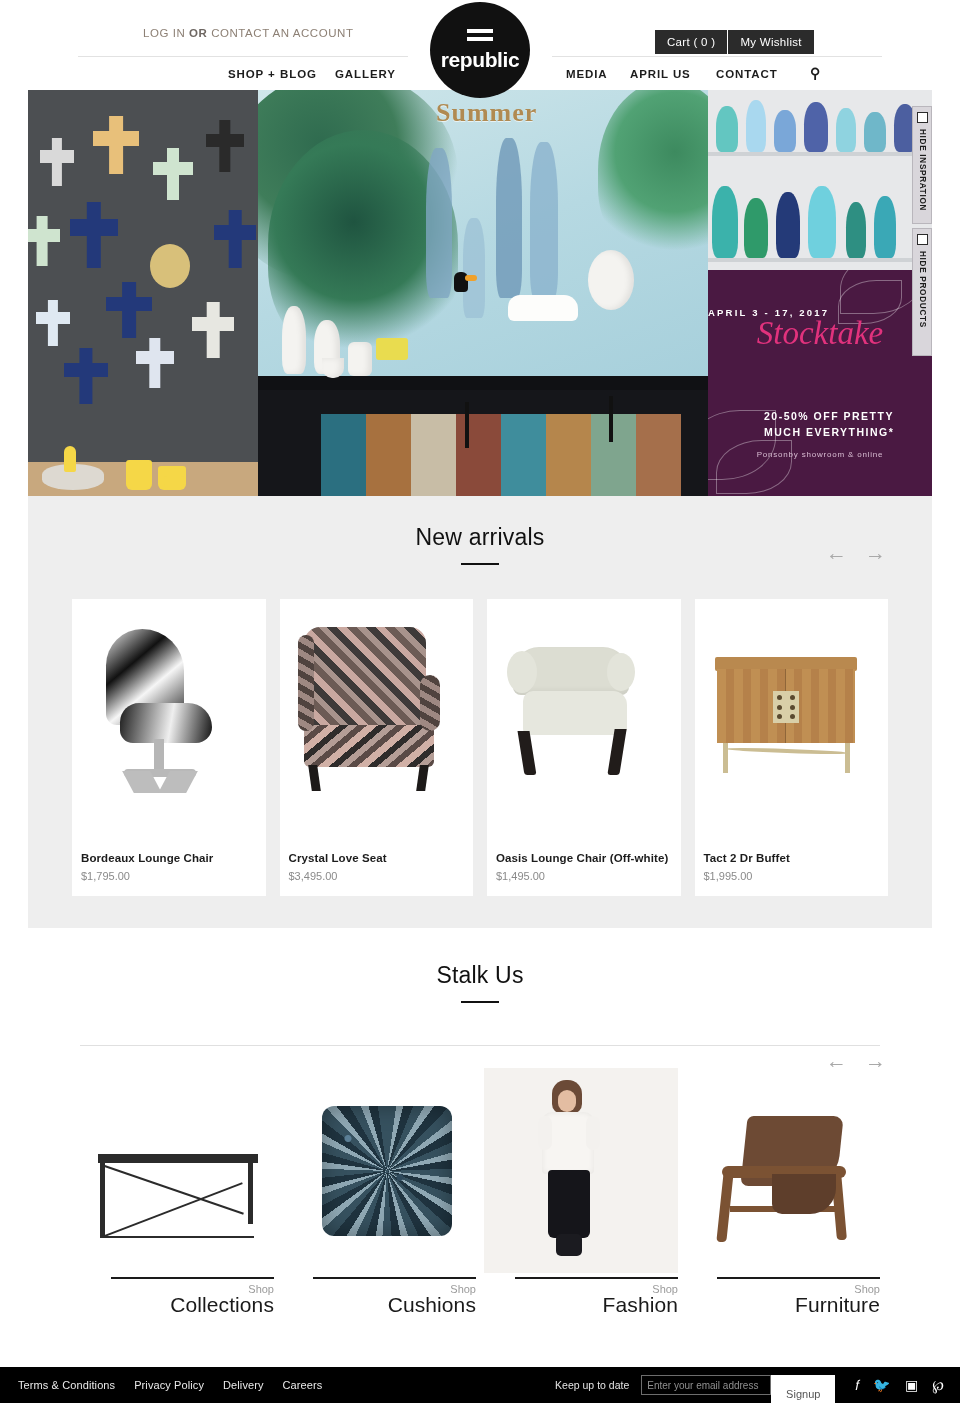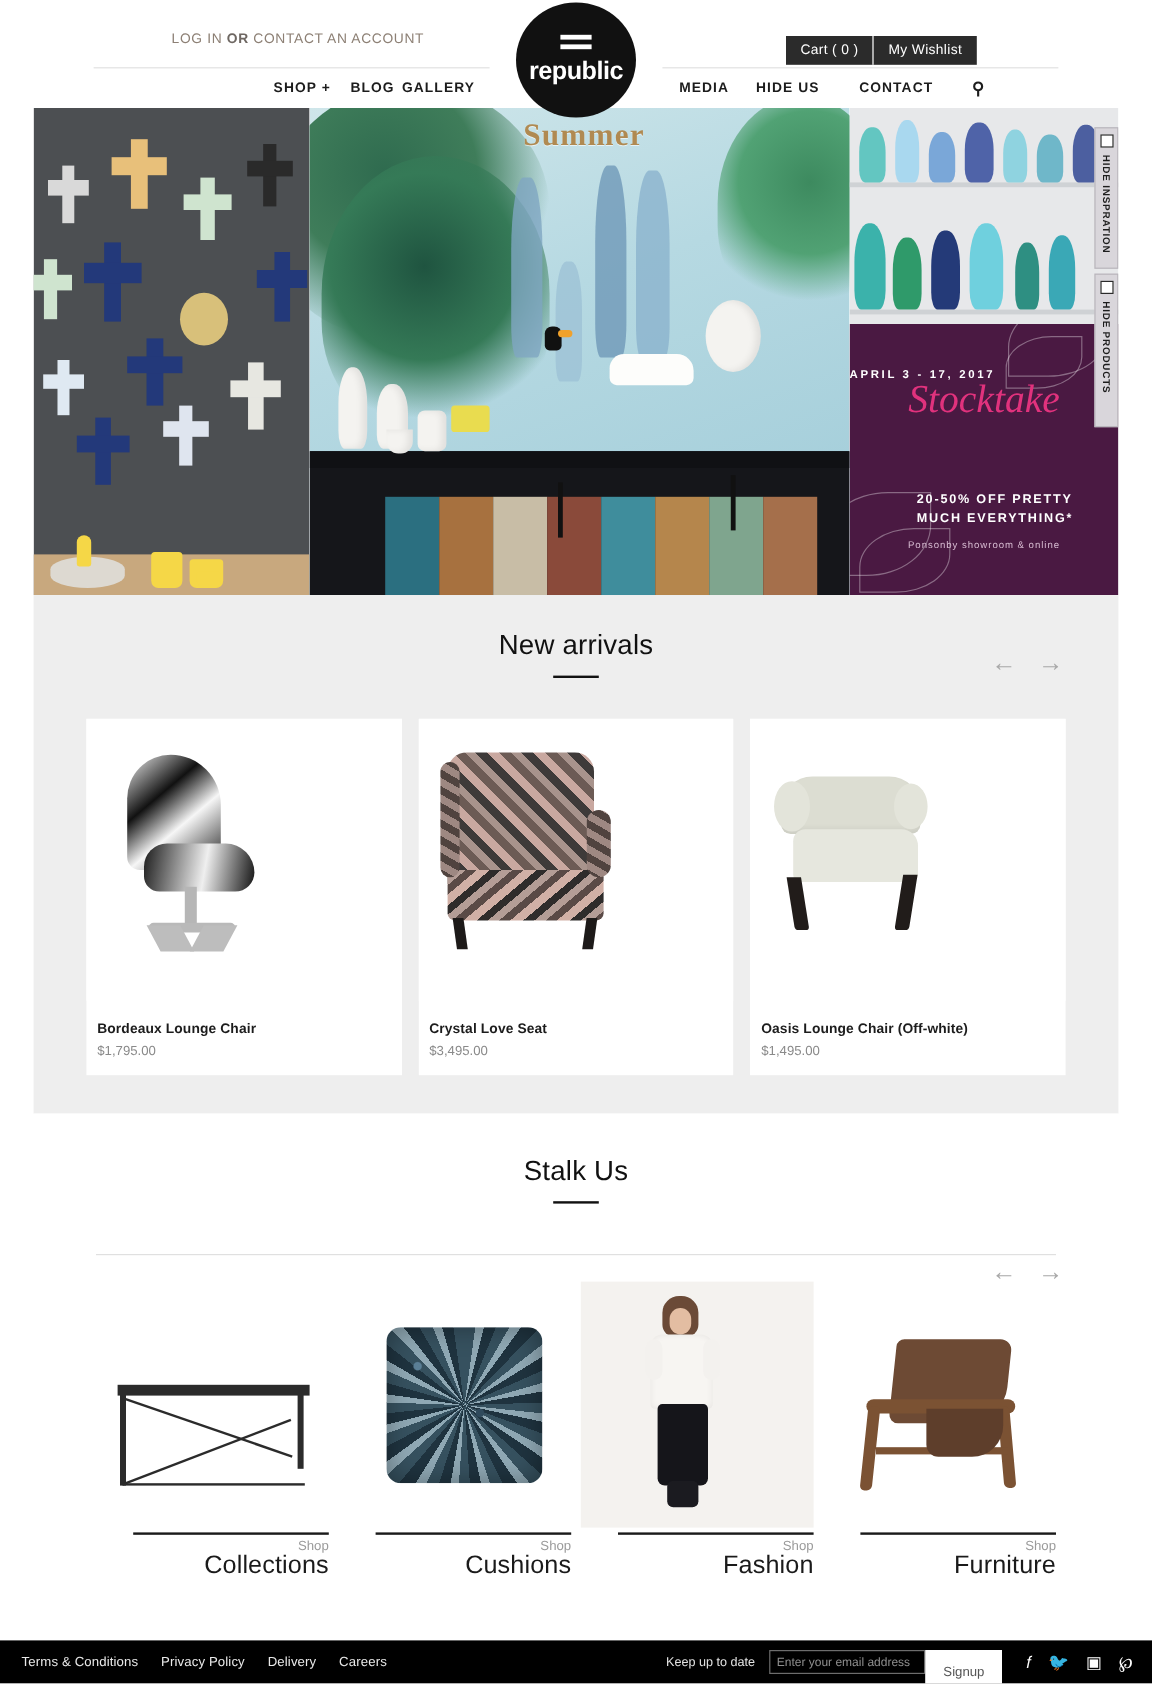--- a/index.html
+++ b/index.html
@@ -195,24 +195,24 @@
     <div class="logo">
       <div class="eq">
           <i></i>
           <i></i>
         </div>
       <div class="word">republic</div>
     </div>
 
     <div class="nav">
       <a class="navitem" style="left:228px;" href="#">SHOP +</a>
-      <a class="navitem" style="left:292px;" href="#">BLOG</a>
+      <a class="navitem" style="left:280px;" href="#">BLOG</a>
       <a class="navitem" style="left:335px;" href="#">GALLERY</a>
       <a class="navitem" style="left:566px;" href="#">MEDIA</a>
-      <a class="navitem" style="left:630px;" href="#">HIDE US</a>
+      <a class="navitem" style="left:630px;" href="#">APRIL US</a>
       <a class="navitem" style="left:716px;" href="#">CONTACT</a>
       <span class="navitem" style="left:810px;top:-3px;font-size:14px;">⚲</span>
     </div>
   </div>
 
   <div class="hero">
 
     <div class="hero-cell h1c">
       <div class="crosswall">
         <div class="cross" style="left:12px;top:48px;width:34px;height:48px;">
@@ -396,20 +396,39 @@
           <div style="position:absolute;left:20px;top:52px;width:30px;height:42px;background:#e3e4da;border-radius:50%;"></div>
           <div style="position:absolute;left:120px;top:54px;width:28px;height:38px;background:#e3e4da;border-radius:50%;"></div>
           <div style="position:absolute;left:36px;top:92px;width:104px;height:44px;background:#e6e7de;border-radius:10px 14px 6px 6px;"></div>
           <div style="position:absolute;left:34px;top:132px;width:12px;height:44px;background:#211c1a;transform:skewX(9deg);border-radius:0 0 3px 3px;"></div>
           <div style="position:absolute;left:124px;top:130px;width:12px;height:46px;background:#211c1a;transform:skewX(-9deg);border-radius:0 0 3px 3px;"></div>
         </div>
         <div class="prodname">Oasis Lounge Chair (Off-white)</div>
         <div class="prodprice">$1,495.00</div>
       </div>
 
+      <div class="prodcard">
+        <div class="prodimg">
+          <div style="position:absolute;left:20px;top:58px;width:142px;height:14px;background:#b9894f;border-radius:2px;"></div>
+          <div style="position:absolute;left:22px;top:70px;width:138px;height:74px;background:repeating-linear-gradient(90deg,#c08f53 0 9px,#b5814a 9px 17px);"></div>
+          <div style="position:absolute;left:90px;top:70px;width:1.5px;height:74px;background:#8f6639;"></div>
+          <div style="position:absolute;left:78px;top:92px;width:26px;height:32px;background:#d9cfa8;"></div>
+          <div style="position:absolute;left:82px;top:96px;width:5px;height:5px;background:#5a4a2f;border-radius:50%;"></div>
+          <div style="position:absolute;left:95px;top:96px;width:5px;height:5px;background:#5a4a2f;border-radius:50%;"></div>
+          <div style="position:absolute;left:82px;top:106px;width:5px;height:5px;background:#5a4a2f;border-radius:50%;"></div>
+          <div style="position:absolute;left:95px;top:106px;width:5px;height:5px;background:#5a4a2f;border-radius:50%;"></div>
+          <div style="position:absolute;left:82px;top:115px;width:5px;height:5px;background:#5a4a2f;border-radius:50%;"></div>
+          <div style="position:absolute;left:95px;top:115px;width:5px;height:5px;background:#5a4a2f;border-radius:50%;"></div>
+          <div style="position:absolute;left:28px;top:144px;width:5px;height:30px;background:#cbbd93;"></div>
+          <div style="position:absolute;left:150px;top:144px;width:5px;height:30px;background:#cbbd93;"></div>
+          <div style="position:absolute;left:30px;top:150px;width:124px;height:4px;background:#cbbd93;border-radius:50%;transform:rotate(2deg);"></div>
+        </div>
+        <div class="prodname">Tact 2 Dr Buffet</div>
+        <div class="prodprice">$1,995.00</div>
+      </div>
 
     </div>
   </div>
 
   <div class="stalk">
     <div class="sec-title">Stalk Us</div>
     <div class="sec-underline"></div>
     <div class="stalk-rule"></div>
     <div class="arrows" style="top:122px;">
       <span class="arrow">←</span>

